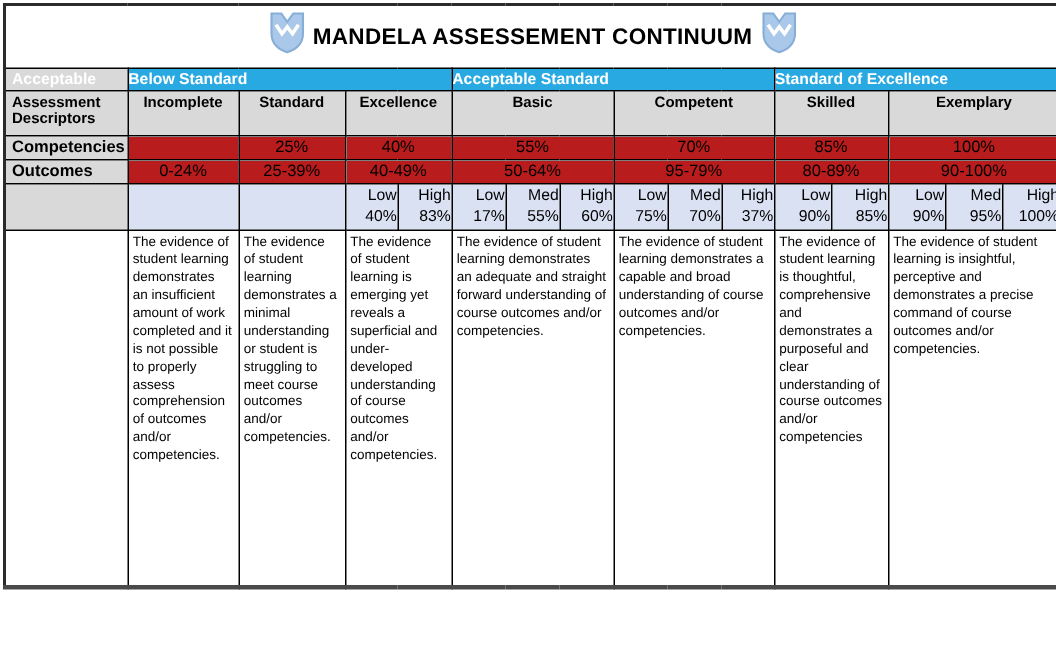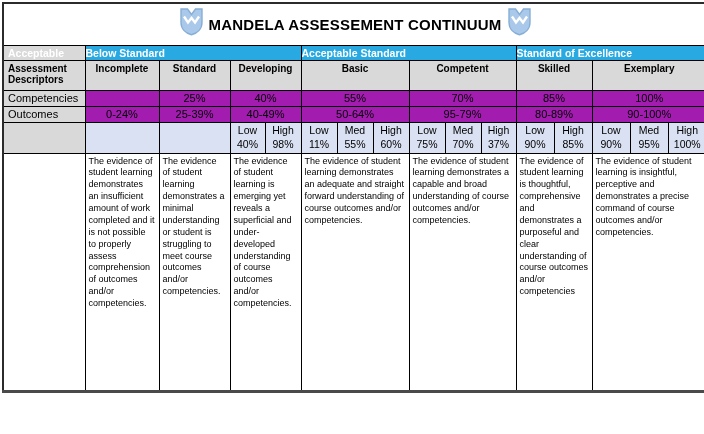--- a/index.html
+++ b/index.html
@@ -54,41 +54,41 @@
     font-weight: bold;
     font-size: 10px;
     text-align: center;
     vertical-align: top;
     padding-top: 2px;
     margin-top: 20px;
   }
   td.rowlabel {
     background: #d9d9d9 !important;
     color: #000;
-    font-weight: normal;
+    font-weight: bold;
     text-align: left !important;
     padding-left: 4px;
     font-size: 11px;
   }
   
   tr.competencies-row td, tr.outcomes-row td {
     height: 16px;
-    background: #a21caf;
+    background: #b91c1c;
     font-size: 11px;
     text-align: center;
     vertical-align: middle;
     color: #000;
   }
   tr.competencies-row td.rowlabel, tr.outcomes-row td.rowlabel { background: #d9d9d9; }
   
   tr.range-row td {
     height: 31px;
     background: #d9e1f2;
     font-size: 10.5px;
-    text-align: center;
+    text-align: right;
     vertical-align: middle;
     line-height: 1.3;
     color: #000;
   }
   tr.range-row td.graycell { background: #d9d9d9; }
   
   tr.evidence-row td {
     height: 238px;
     background: #ffffff;
     vertical-align: top;
@@ -148,21 +148,21 @@
     <td class="rowlabel" style="background:#29a9e1;color:#fff;">Acceptable</td>
     <td colspan="4">Below Standard</td>
     <td colspan="6">Acceptable Standard</td>
     <td colspan="5">Standard of Excellence</td>
   </tr>
 
   <tr class="descriptors-row">
     <td class="rowlabel">Assessment Descriptors</td>
     <td>Incomplete</td>
     <td>Standard</td>
-    <td colspan="2">Developing</td>
+    <td colspan="2">Excellence</td>
     <td colspan="3">Basic</td>
     <td colspan="3">Competent</td>
     <td colspan="2">Skilled</td>
     <td colspan="3">Exemplary</td>
   </tr>
 
   <tr class="competencies-row">
     <td class="rowlabel">Competencies</td>
     <td></td>
     <td>25%</td>
@@ -187,25 +187,25 @@
   <tr class="range-row">
     <td class="graycell"></td>
     <td></td>
     <td></td>
     <td>
           <div>Low</div>
           <div>40%</div>
         </td>
     <td>
           <div>High</div>
-          <div>98%</div>
-        </td>
-    <td>
-          <div>Low</div>
-          <div>11%</div>
+          <div>83%</div>
+        </td>
+    <td>
+          <div>Low</div>
+          <div>17%</div>
         </td>
     <td>
           <div>Med</div>
           <div>55%</div>
         </td>
     <td>
           <div>High</div>
           <div>60%</div>
         </td>
     <td>

